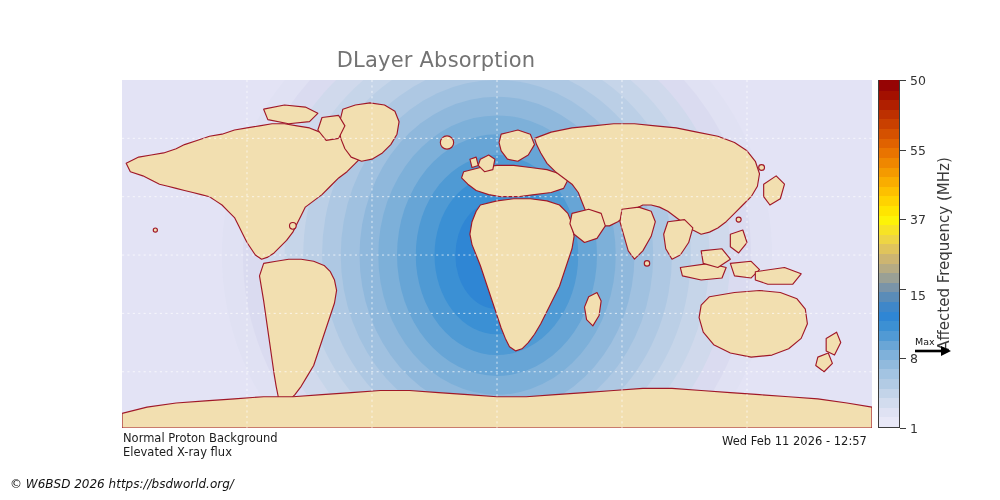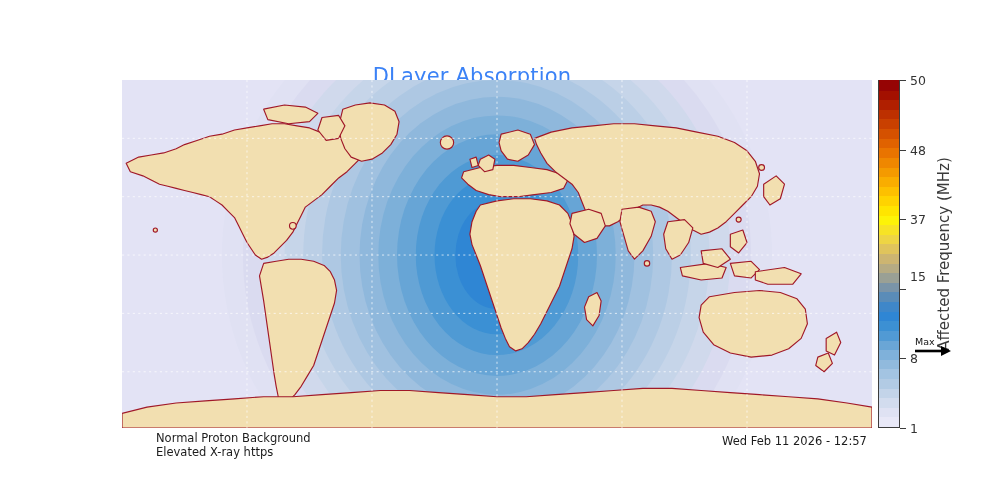--- a/index.html
+++ b/index.html
@@ -1,24 +1,23 @@
 <!DOCTYPE html>
 <html><head>
 <meta charset="utf-8">
 <style>
   html,body{margin:0;padding:0;background:#ffffff;}
   body{width:1000px;height:500px;overflow:hidden;font-family:"DejaVu Sans",sans-serif;}
   #root{position:relative;width:1000px;height:500px;background:#ffffff;}
 
   
   .title{
-    position:absolute;left:0;top:64px;width:872px;text-align:center;
-    font-size:21px;color:#3b82f6;font-family:"DejaVu Sans",sans-serif;
+    position:absolute;left:0;top:48px;width:872px;text-align:center;
+    font-size:21px;color:#737373;font-family:"DejaVu Sans",sans-serif;
     letter-spacing:.2px;
-    padding-left:36px;
   }
 
   
   .map-wrap{
     position:absolute;left:122px;top:80px;width:750px;height:348px;
     background:#e3e3f5;overflow:hidden;
   }
   .map-svg{position:absolute;left:0;top:0;width:750px;height:348px;display:block;}
 
   
@@ -44,21 +43,21 @@
   
   .max-marker{position:absolute;left:866px;top:338px;width:44px;height:22px;margin-left:47px;}
   .max-marker .mlabel{
     position:absolute;left:2px;top:-2px;font-size:9.5px;color:#111;
     font-family:"DejaVu Sans",sans-serif;
   }
 
   
   .note{
     position:absolute;left:123px;font-size:11.5px;color:#1c1c1c;
-    font-family:"DejaVu Sans",sans-serif;white-space:nowrap;margin-left:33px;
+    font-family:"DejaVu Sans",sans-serif;white-space:nowrap;
   }
   .note1{top:431px;}
   .note2{top:445px;}
   .stamp{
     position:absolute;left:722px;top:434px;font-size:11.5px;color:#1c1c1c;
     font-family:"DejaVu Sans",sans-serif;white-space:nowrap;text-align:right;
   }
   .footer{
     position:absolute;left:10px;top:477px;font-size:12px;color:#111;
     font-style:italic;font-family:"DejaVu Sans",sans-serif;white-space:nowrap;
@@ -253,38 +252,39 @@
         <div class="cbar-seg" style="background: rgb(150, 4, 4); bottom: 97.2222%; height: 3.02778%;"></div>
       </div>
   </div>
 
   <div class="cbar-ticks" id="cbarTicks">
       <div class="ctick" style="top: 348px;"></div>
       <div class="clabel" style="top: 348px;">1</div>
       <div class="ctick" style="top: 278.4px;"></div>
       <div class="clabel" style="top: 278.4px;">8</div>
       <div class="ctick" style="top: 208.8px;"></div>
-      <div class="clabel" style="top: 196px;">15</div>
+      <div class="clabel" style="top: 215px;">15</div>
       <div class="ctick" style="top: 139.2px;"></div>
       <div class="clabel" style="top: 139.2px;">37</div>
       <div class="ctick" style="top: 69.6px;"></div>
-      <div class="clabel" style="top: 69.6px;">48</div>
+      <div class="clabel" style="top: 69.6px;">55</div>
       <div class="ctick" style="top: 0px;"></div>
       <div class="clabel" style="top: 0px;">50</div>
     </div>
 
   <div class="cbar-axis-label">
     <span>Affected Frequency (MHz)</span>
   </div>
 
   <div class="max-marker">
     <div class="mlabel">Max</div>
     <svg width="44" height="22" viewBox="0 0 44 22">
       <line x1="2" y1="13" x2="28" y2="13" stroke="#000" stroke-width="2.6"></line>
       <polygon points="28,8 38,13 28,18" fill="#000"></polygon>
     </svg>
   </div>
 
   <div class="note note1">Normal Proton Background</div>
-  <div class="note note2">Elevated X-ray https</div>
+  <div class="note note2">Elevated X-ray flux</div>
   <div class="stamp">Wed Feb 11 2026 - 12:57</div>
+  <div class="footer">© W6BSD 2026 https://bsdworld.org/</div>
 
 </div>
 
 </body></html>

